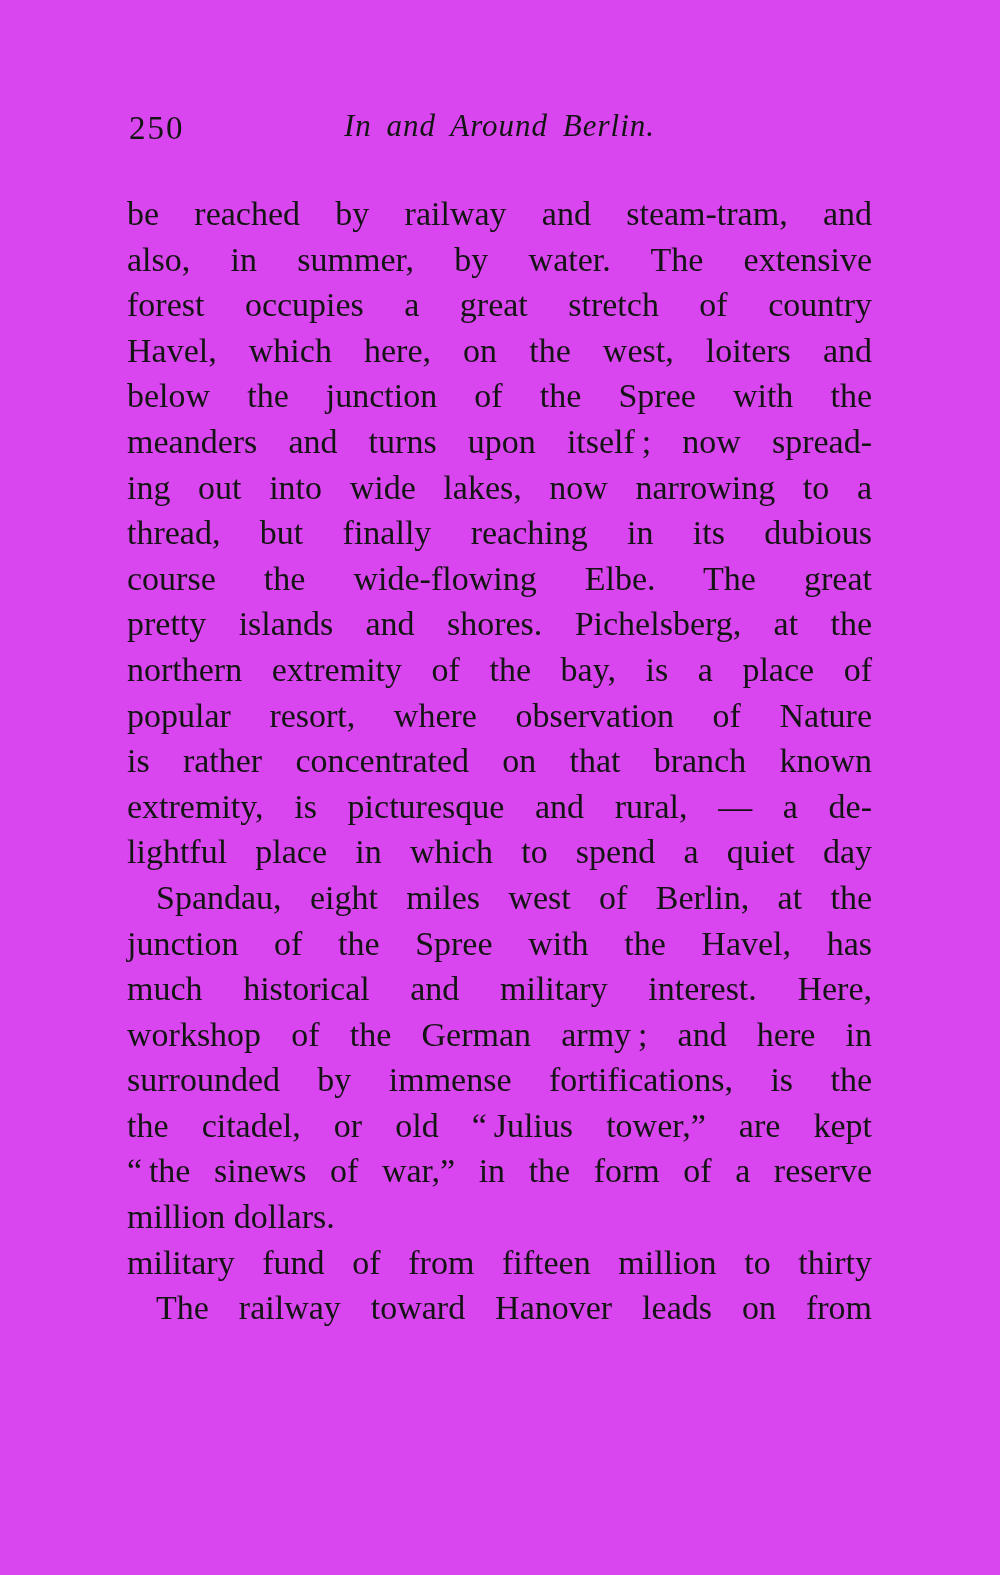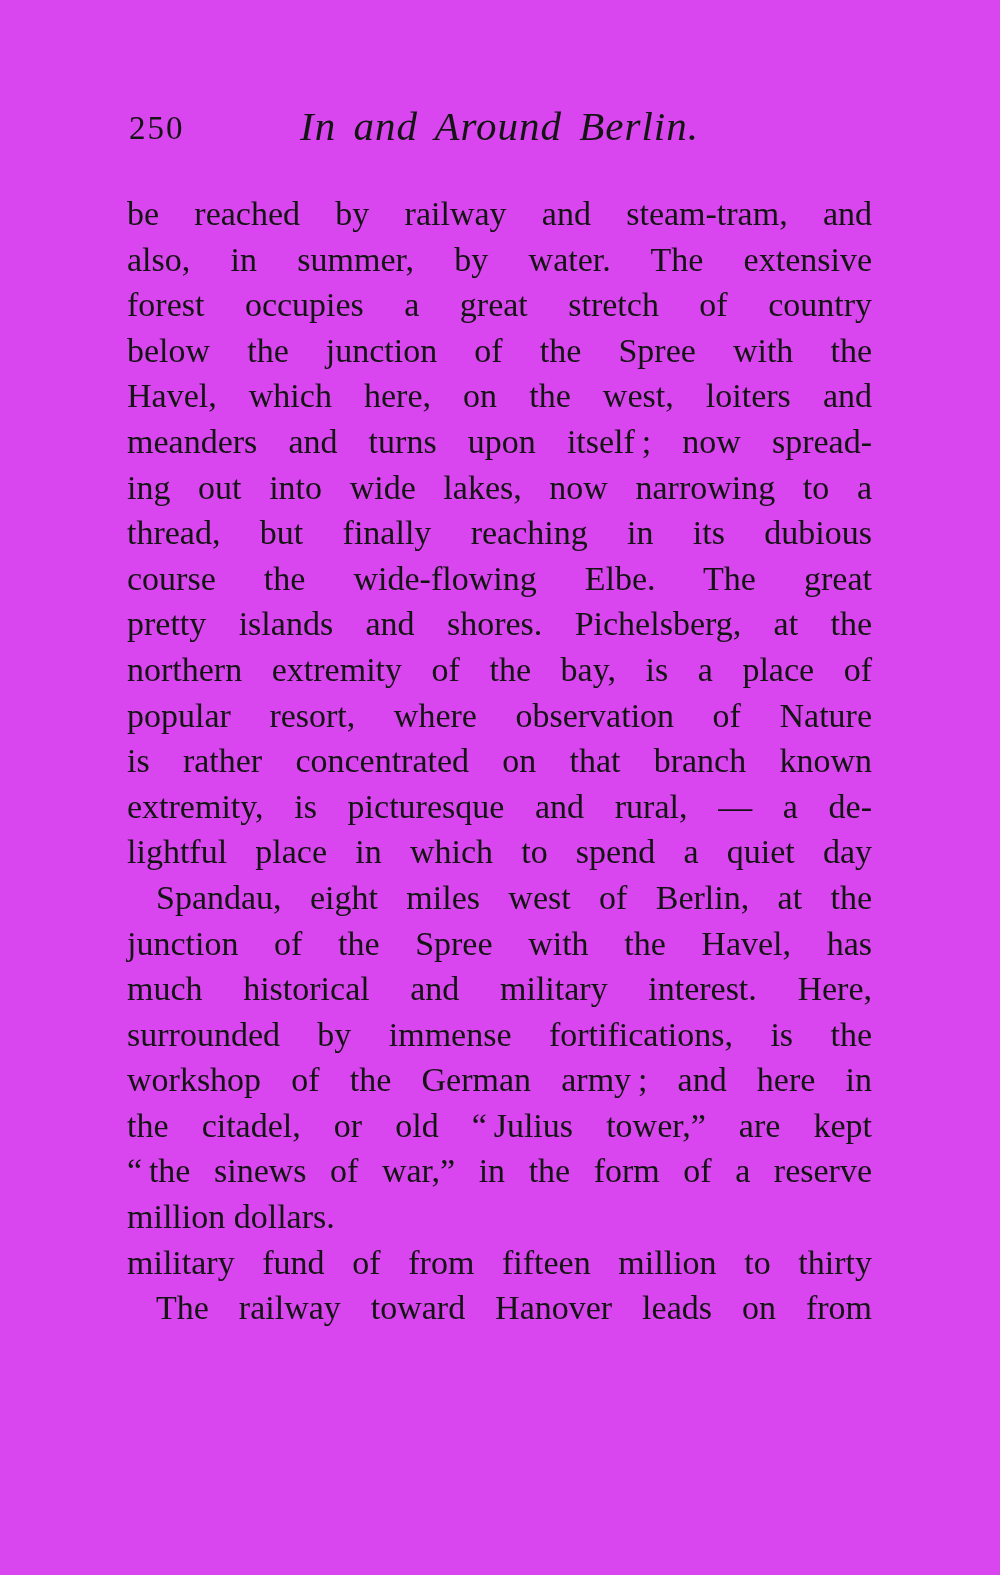--- a/index.html
+++ b/index.html
@@ -23,21 +23,21 @@
     position: absolute;
     left: 2px;
     top: 6px;
     font-size: 33px;
     letter-spacing: 2px;
   }
   .running-title {
     display: block;
     text-align: center;
     font-style: italic;
-    font-size: 41px;
+    font-size: 31px;
     line-height: 44px;
     letter-spacing: 1px;
     word-spacing: 6px;
   }
   .text-block {
     position: absolute;
     top: 191px;
     left: 127px;
     width: 745px;
   }
@@ -57,36 +57,36 @@
 <div class="page">
   <header class="page-header">
     <span class="page-number">250</span>
     <span class="running-title">In and Around Berlin.</span>
   </header>
 
   <main class="text-block" id="body-text">
       <div class="line">be reached by railway and steam-tram, and</div>
       <div class="line">also, in summer, by water. The extensive</div>
       <div class="line">forest occupies a great stretch of country</div>
+      <div class="line">Havel, which here, on the west, loiters and</div>
       <div class="line">below the junction of the Spree with the</div>
-      <div class="line">Havel, which here, on the west, loiters and</div>
       <div class="line">meanders and turns upon itself ; now spread-</div>
       <div class="line">ing out into wide lakes, now narrowing to a</div>
       <div class="line">thread, but finally reaching in its dubious</div>
       <div class="line">course the wide-flowing Elbe. The great</div>
       <div class="line">pretty islands and shores. Pichelsberg, at the</div>
       <div class="line">northern extremity of the bay, is a place of</div>
       <div class="line">popular resort, where observation of Nature</div>
       <div class="line">is rather concentrated on that branch known</div>
       <div class="line">extremity, is picturesque and rural, — a de-</div>
       <div class="line">lightful place in which to spend a quiet day</div>
       <div class="line indent">Spandau, eight miles west of Berlin, at the</div>
       <div class="line">junction of the Spree with the Havel, has</div>
       <div class="line">much historical and military interest. Here,</div>
+      <div class="line">workshop of the German army ; and here in</div>
       <div class="line">surrounded by immense fortifications, is the</div>
-      <div class="line">workshop of the German army ; and here in</div>
       <div class="line">the citadel, or old “ Julius tower,” are kept</div>
       <div class="line">“ the sinews of war,” in the form of a reserve</div>
       <div class="line flush">million dollars.</div>
       <div class="line">military fund of from fifteen million to thirty</div>
       <div class="line indent">The railway toward Hanover leads on from</div>
     </main>
 </div>
 
 </body></html>

